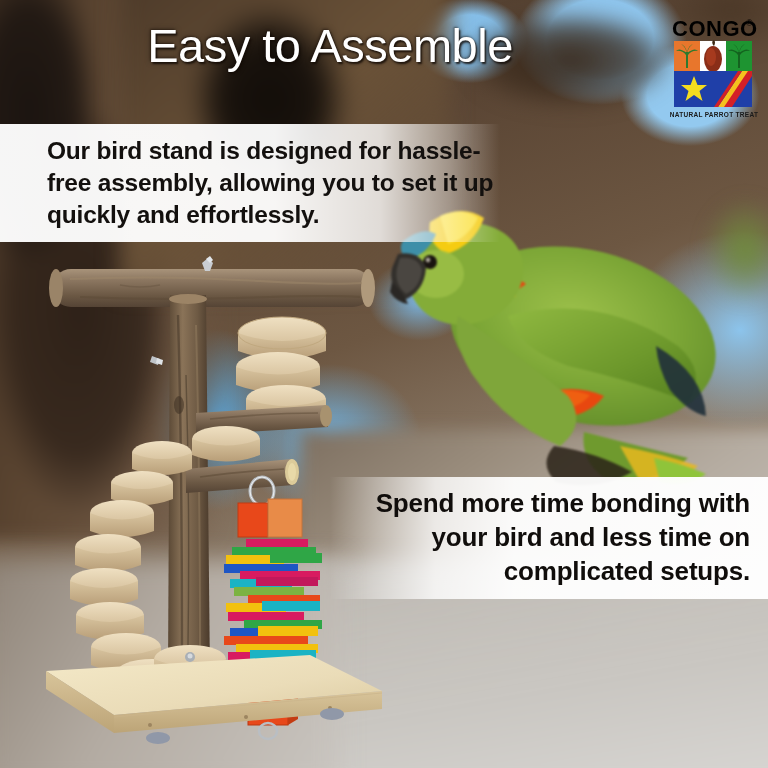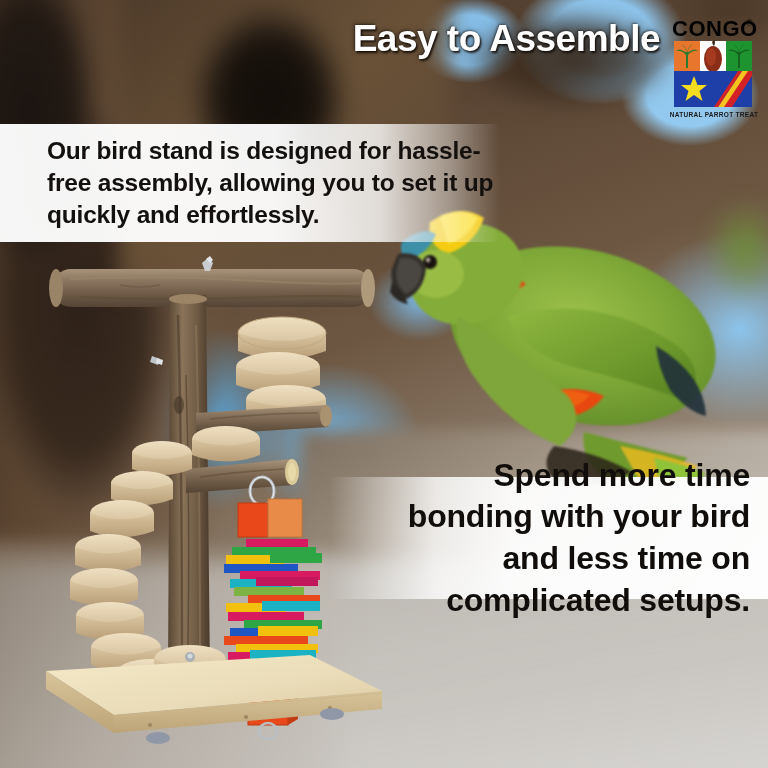--- a/index.html
+++ b/index.html
@@ -104,29 +104,29 @@
     background: linear-gradient(90deg,
       rgba(255,255,255,0) 0%,
       rgba(255,255,255,0.35) 10%,
       rgba(255,255,255,0.80) 24%,
       rgba(255,255,255,0.95) 42%,
       rgba(255,255,255,0.97) 100%);
     display: flex; align-items: center; justify-content: flex-end;
   }
   .panel-bottom .text {
     padding-right: 18px; text-align: right;
-    font-size: 32px; font-weight: bold; line-height: 1.30;
+    font-size: 26px; font-weight: bold; line-height: 1.30;
     color: #100d0b; letter-spacing: -0.2px;
   }
 
   
   .headline {
     position: absolute; left: 0; top: 18px; width: 660px;
-    text-align: right;
-    font-size: 37px; font-weight: bold; color: #ffffff;
+    text-align: center;
+    font-size: 47px; font-weight: normal; color: #ffffff;
     letter-spacing: -0.5px;
     text-shadow:
        1.5px 1.5px 2px rgba(20,12,6,0.85),
       -1px -1px 2px rgba(20,12,6,0.45),
        0 0 6px rgba(0,0,0,0.35);
   }
 
   
   .logo {
     position: absolute; left: 666px; top: 14px; width: 96px; height: 108px;

